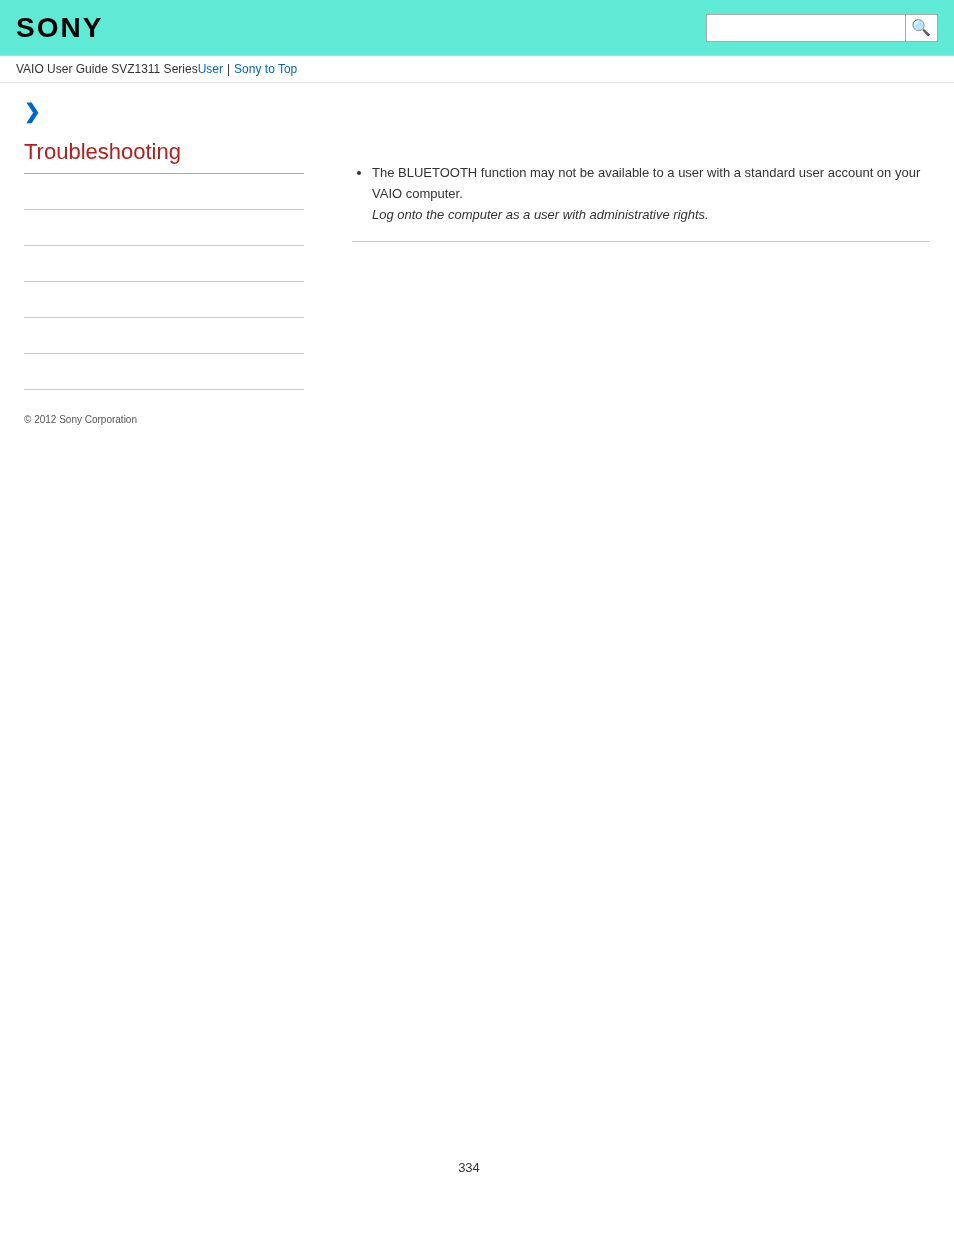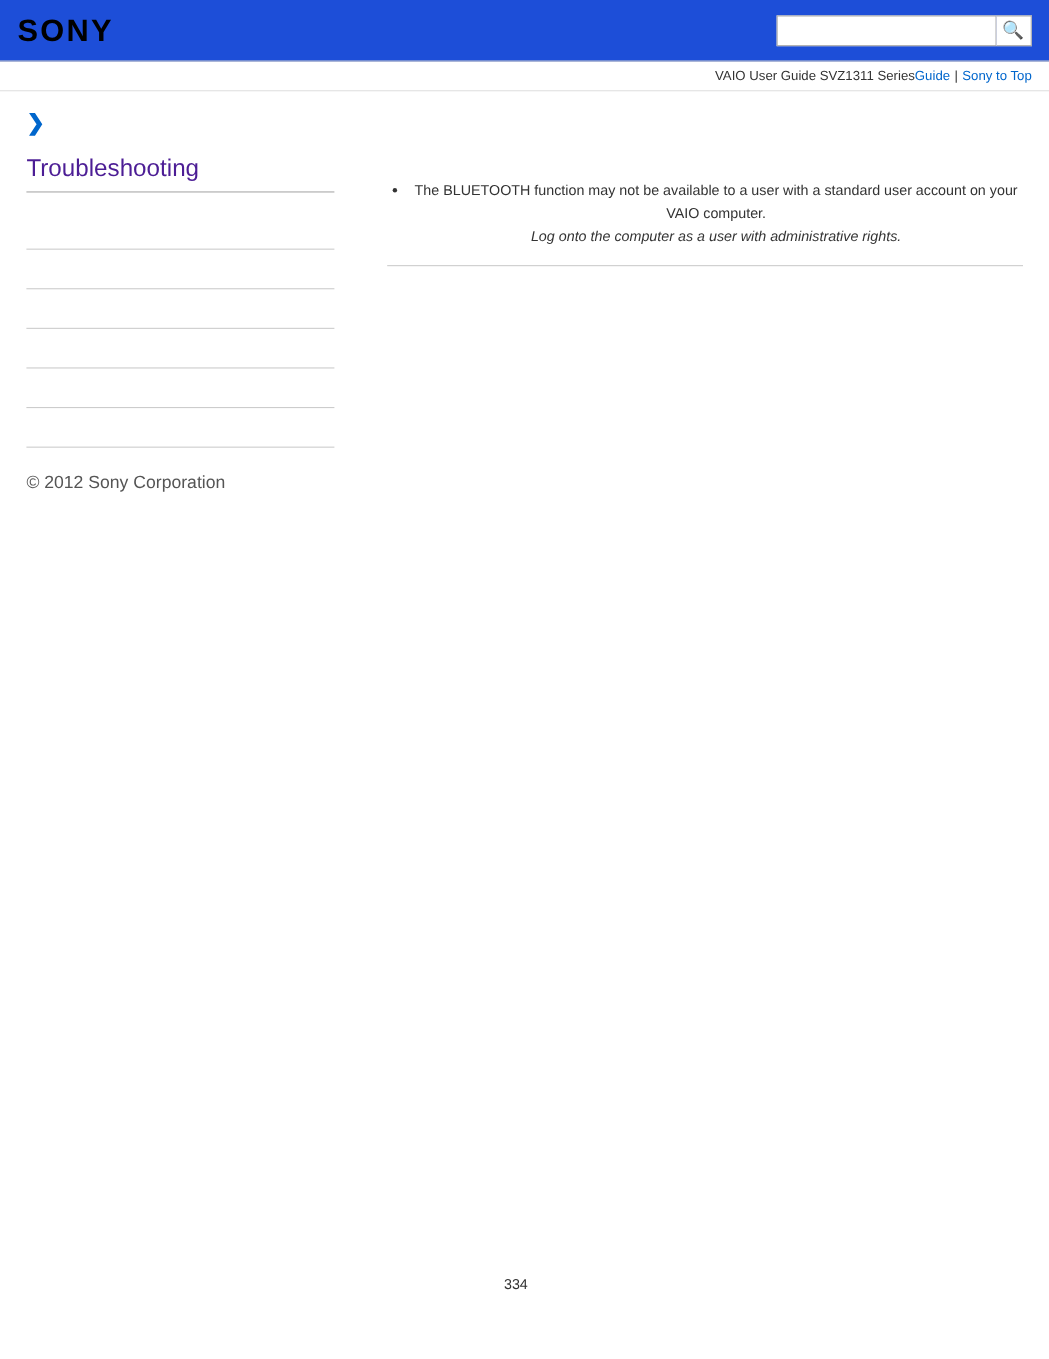--- a/index.html
+++ b/index.html
@@ -17,21 +17,21 @@
       min-height: 1235px;
     }
 
     
     .header {
       display: flex;
       align-items: center;
       justify-content: space-between;
       padding: 10px 16px;
       border-bottom: 1px solid #ccc;
-      background: #1d4ed8;
+      background: #5eead4;
       height: 56px;
     }
 
     .sony-logo {
       font-size: 28px;
       font-weight: bold;
       letter-spacing: 2px;
       color: #000;
       font-family: Arial Black, Arial, sans-serif;
     }
@@ -61,21 +61,21 @@
       align-items: center;
       justify-content: center;
       font-size: 16px;
       color: #333;
     }
 
     
     .nav-bar {
       display: flex;
       align-items: center;
-      justify-content: flex-end;
+      justify-content: flex-start;
       padding: 6px 16px;
       font-size: 12px;
       border-bottom: 1px solid #e0e0e0;
     }
 
     .breadcrumb-text {
       color: #333;
       font-size: 12px;
     }
 
@@ -114,22 +114,21 @@
       color: #0066cc;
       font-size: 20px;
       font-weight: bold;
       margin-bottom: 16px;
       display: block;
     }
 
     .sidebar-title {
       font-size: 22px;
       font-weight: normal;
-      color: #4c1d95;
-      margin-bottom: 16px;
+      color: #b91c1c;
       padding-bottom: 8px;
       border-bottom: 1px solid #aaa;
     }
 
     .sidebar-links {
       list-style: none;
       padding: 0;
     }
 
     .sidebar-link-item {
@@ -138,41 +137,40 @@
     }
 
     .sidebar-link-item a {
       color: #333;
       text-decoration: none;
       font-size: 12.5px;
     }
 
     .sidebar-footer {
       margin-top: 24px;
-      font-size: 16px;
+      font-size: 10px;
       color: #555;
     }
 
     
     .content-area {
       flex: 1;
       padding: 80px 24px 24px 32px;
     }
 
     .content-list {
       list-style: disc;
       padding-left: 20px;
     }
 
     .content-list li {
       font-size: 13px;
       color: #333;
       line-height: 1.6;
       margin-bottom: 8px;
-      text-align: center;
     }
 
     .content-item-text {
       display: block;
     }
 
     .content-item-subtext {
       display: block;
       color: #333;
       font-style: italic;
@@ -212,21 +210,21 @@
       <input type="text" class="search-input" placeholder="" style="">
       <button class="search-button">
         <span>🔍</span>
       </button>
     </div>
   </div>
 
   <div class="nav-bar">
     <span class="breadcrumb-text">VAIO User Guide SVZ1311 Series</span>
     <div class="nav-links">
-      <a class="nav-link">Guide</a>
+      <a class="nav-link">User</a>
       <span class="nav-separator">|</span>
       <a class="nav-link">Sony to Top</a>
     </div>
   </div>
 
   <div class="main-content">
 
     <div class="sidebar">
       <span class="sidebar-chevron">❯</span>
       <h2 class="sidebar-title">Troubleshooting</h2>

